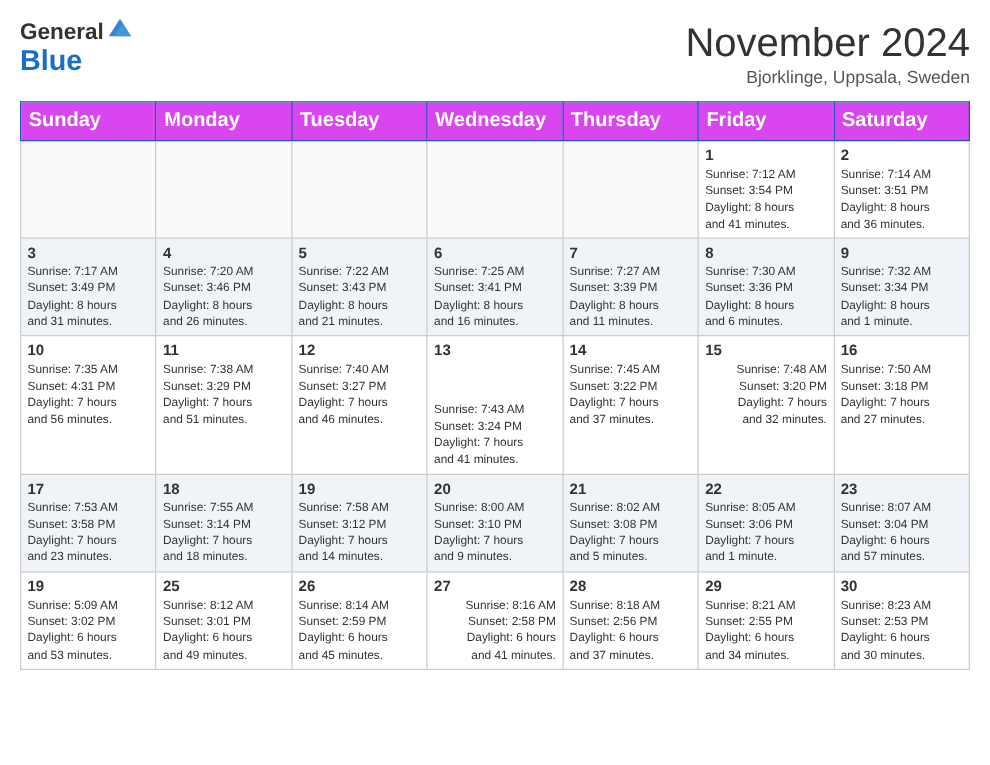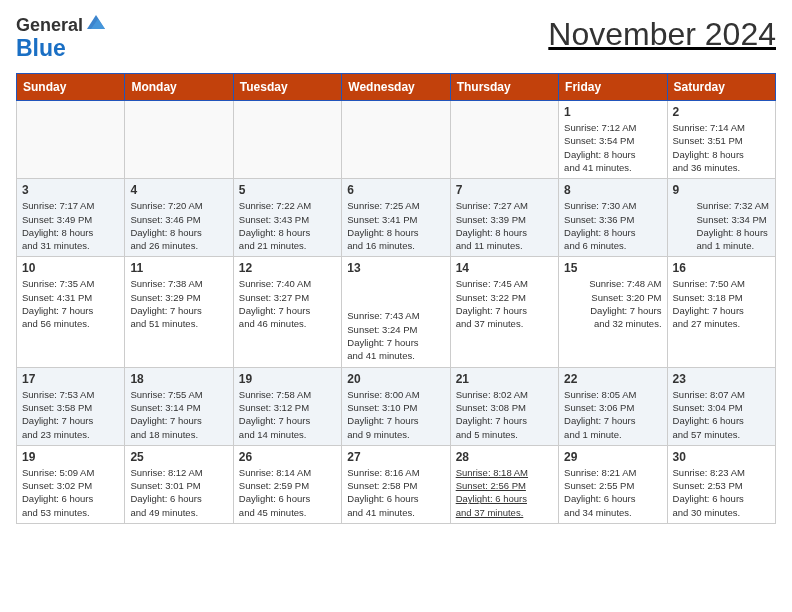--- a/index.html
+++ b/index.html
@@ -27,42 +27,41 @@
       line-height: 1.1;
     }
     .logo-text-blue {
       font-size: 23px;
       font-weight: bold;
       color: #1a6fc4;
       line-height: 1.1;
     }
     .title-block {
       text-align: right;
-      text-decoration: underline;
     }
     .month-year {
       font-size: 32px;
       font-weight: 300;
       color: #333;
     }
     .location {
       font-size: 14px;
       color: #555;
     }
     .calendar {
       width: 100%;
       border-collapse: collapse;
       border: 1px solid #ccc;
     }
     .calendar th {
-      background: #c2410c;
+      background: #d946ef;
       color: #fff;
       text-align: left;
       padding: 6px 6px;
-      font-size: 12px;
+      font-size: 16px;
       font-weight: bold;
       border: 1px solid #2255bb;
     }
     .calendar td {
       width: 14.28%;
       vertical-align: top;
       padding: 4px 5px;
       border: 1px solid #ccc;
       font-size: 10px;
       color: #333;
@@ -98,20 +97,21 @@
         <svg width="22" height="22" viewBox="0 0 22 22" style="margin-left:2px;margin-top:-8px;">
           <polygon points="2,18 11,4 20,18" fill="#1a6fc4" opacity="0.85"></polygon>
           <polygon points="6,18 13,8 20,18" fill="#4a9ee0" opacity="0.7"></polygon>
         </svg>
       </div>
       <span class="logo-text-blue">Blue</span>
     </div>
   </div>
   <div class="title-block">
     <div class="month-year">November 2024</div>
+    <div class="location">Bjorklinge, Uppsala, Sweden</div>
   </div>
 </div>
 
 <table class="calendar">
   <thead>
     <tr>
     <th>Sunday</th>
         <th>Monday</th>
         <th>Tuesday</th>
         <th>Wednesday</th>
@@ -180,21 +180,21 @@
         </td>
         <td>
           <span class="day-number">8</span>
           <div class="day-info" style="white-space: pre-line;">Sunrise: 7:30 AM
 Sunset: 3:36 PM
 Daylight: 8 hours
 and 6 minutes.</div>
         </td>
         <td>
           <span class="day-number">9</span>
-          <div class="day-info" style="white-space: pre-line; margin-left: 24px;">Sunrise: 7:32 AM
+          <div class="day-info" style="white-space: pre-line;">Sunrise: 7:32 AM
 Sunset: 3:34 PM
 Daylight: 8 hours
 and 1 minute.</div>
         </td>
       </tr>
       <tr>
         <td>
           <span class="day-number">10</span>
           <div class="day-info" style="white-space: pre-line;">Sunrise: 7:35 AM
 Sunset: 4:31 PM
@@ -312,28 +312,28 @@
         </td>
         <td>
           <span class="day-number">26</span>
           <div class="day-info" style="white-space: pre-line;">Sunrise: 8:14 AM
 Sunset: 2:59 PM
 Daylight: 6 hours
 and 45 minutes.</div>
         </td>
         <td>
           <span class="day-number">27</span>
-          <div class="day-info" style="white-space: pre-line;">Sunrise: 8:16 AM
+          <div class="day-info" style="white-space: pre-line; text-align: right;">Sunrise: 8:16 AM
 Sunset: 2:58 PM
 Daylight: 6 hours
 and 41 minutes.</div>
         </td>
         <td>
           <span class="day-number">28</span>
-          <div class="day-info" style="white-space: pre-line; text-decoration: underline;">Sunrise: 8:18 AM
+          <div class="day-info" style="white-space: pre-line;">Sunrise: 8:18 AM
 Sunset: 2:56 PM
 Daylight: 6 hours
 and 37 minutes.</div>
         </td>
         <td>
           <span class="day-number">29</span>
           <div class="day-info" style="white-space: pre-line;">Sunrise: 8:21 AM
 Sunset: 2:55 PM
 Daylight: 6 hours
 and 34 minutes.</div>

